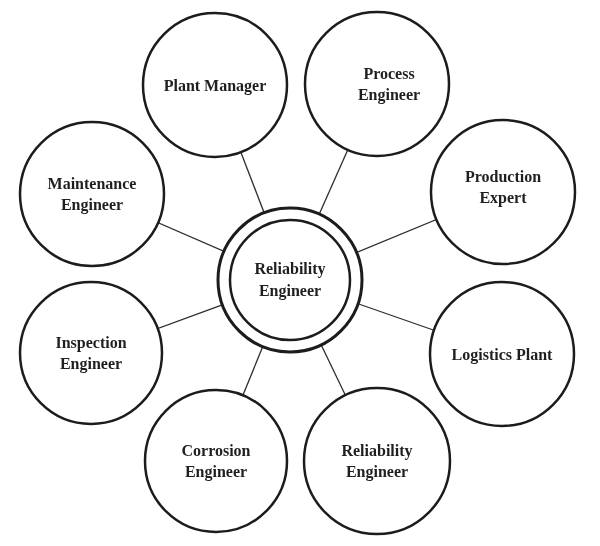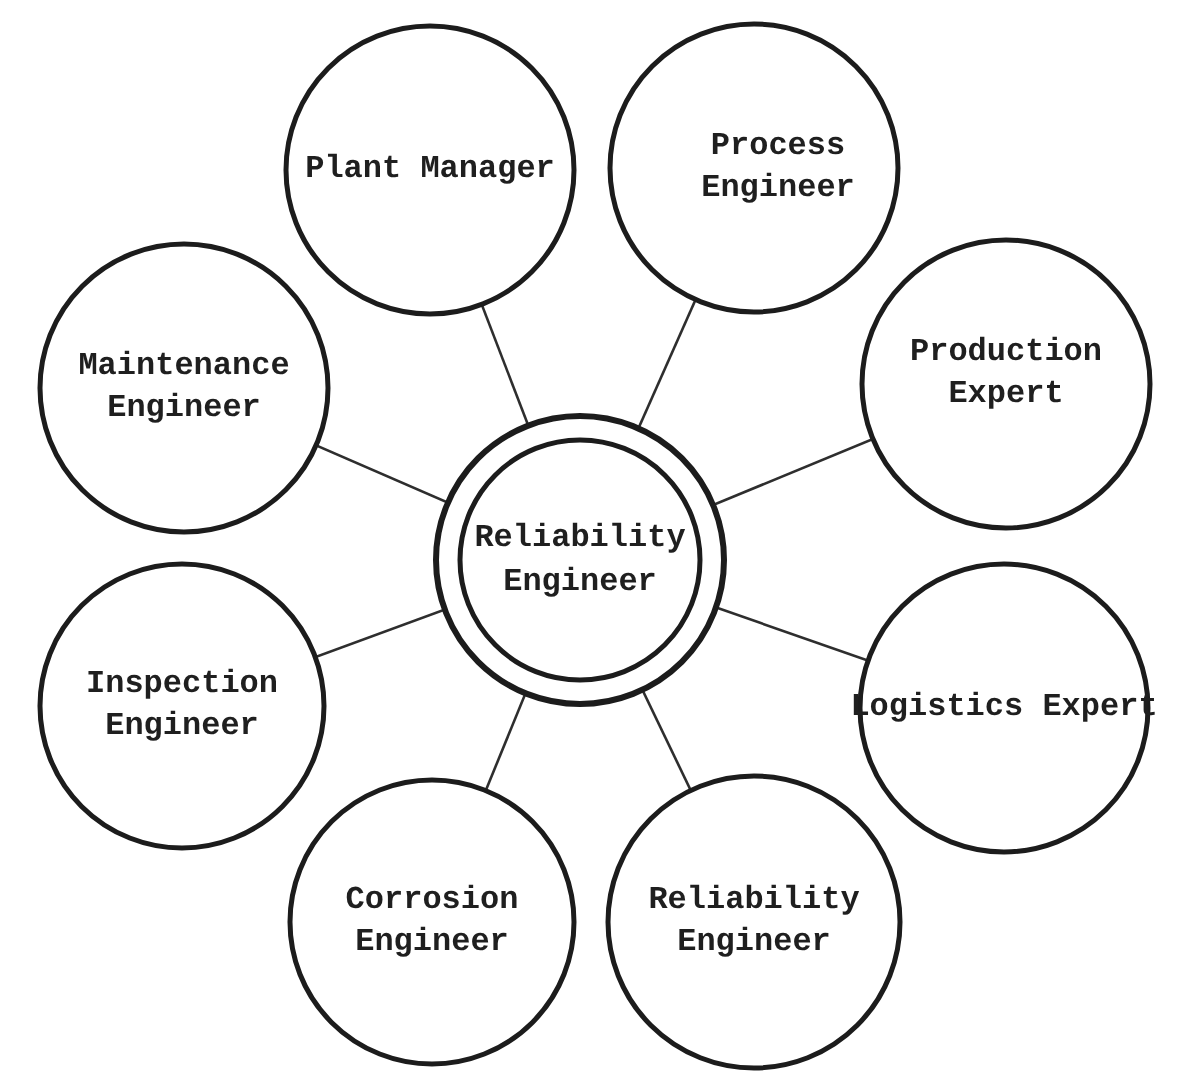--- a/index.html
+++ b/index.html
@@ -6,21 +6,21 @@
     margin: 0;
     padding: 0;
     background: #ffffff;
   }
   .stage {
     position: relative;
     width: 600px;
     height: 546px;
     background: #ffffff;
     overflow: hidden;
-    font-family: Liberation Mono, monospace;
+    font-family: Liberation Serif, serif;
   }
   .stage svg {
     position: absolute;
     left: 0;
     top: 0;
   }
   .node-label {
     position: absolute;
     transform: translate(-50%, -50%);
     text-align: center;
@@ -79,21 +79,21 @@
     <span class="line">Process</span>
     <span class="line">Engineer</span>
   </div>
 
   <div class="node-label" style="left:503px; top:187px;">
     <span class="line">Production</span>
     <span class="line">Expert</span>
   </div>
 
   <div class="node-label" style="left:502px; top:354px;">
-    <span class="line">Logistics Expert</span>
+    <span class="line">Logistics Plant</span>
   </div>
 
   <div class="node-label" style="left:377px; top:461px;">
     <span class="line">Reliability</span>
     <span class="line">Engineer</span>
   </div>
 
   <div class="node-label" style="left:216px; top:461px;">
     <span class="line">Corrosion</span>
     <span class="line">Engineer</span>

